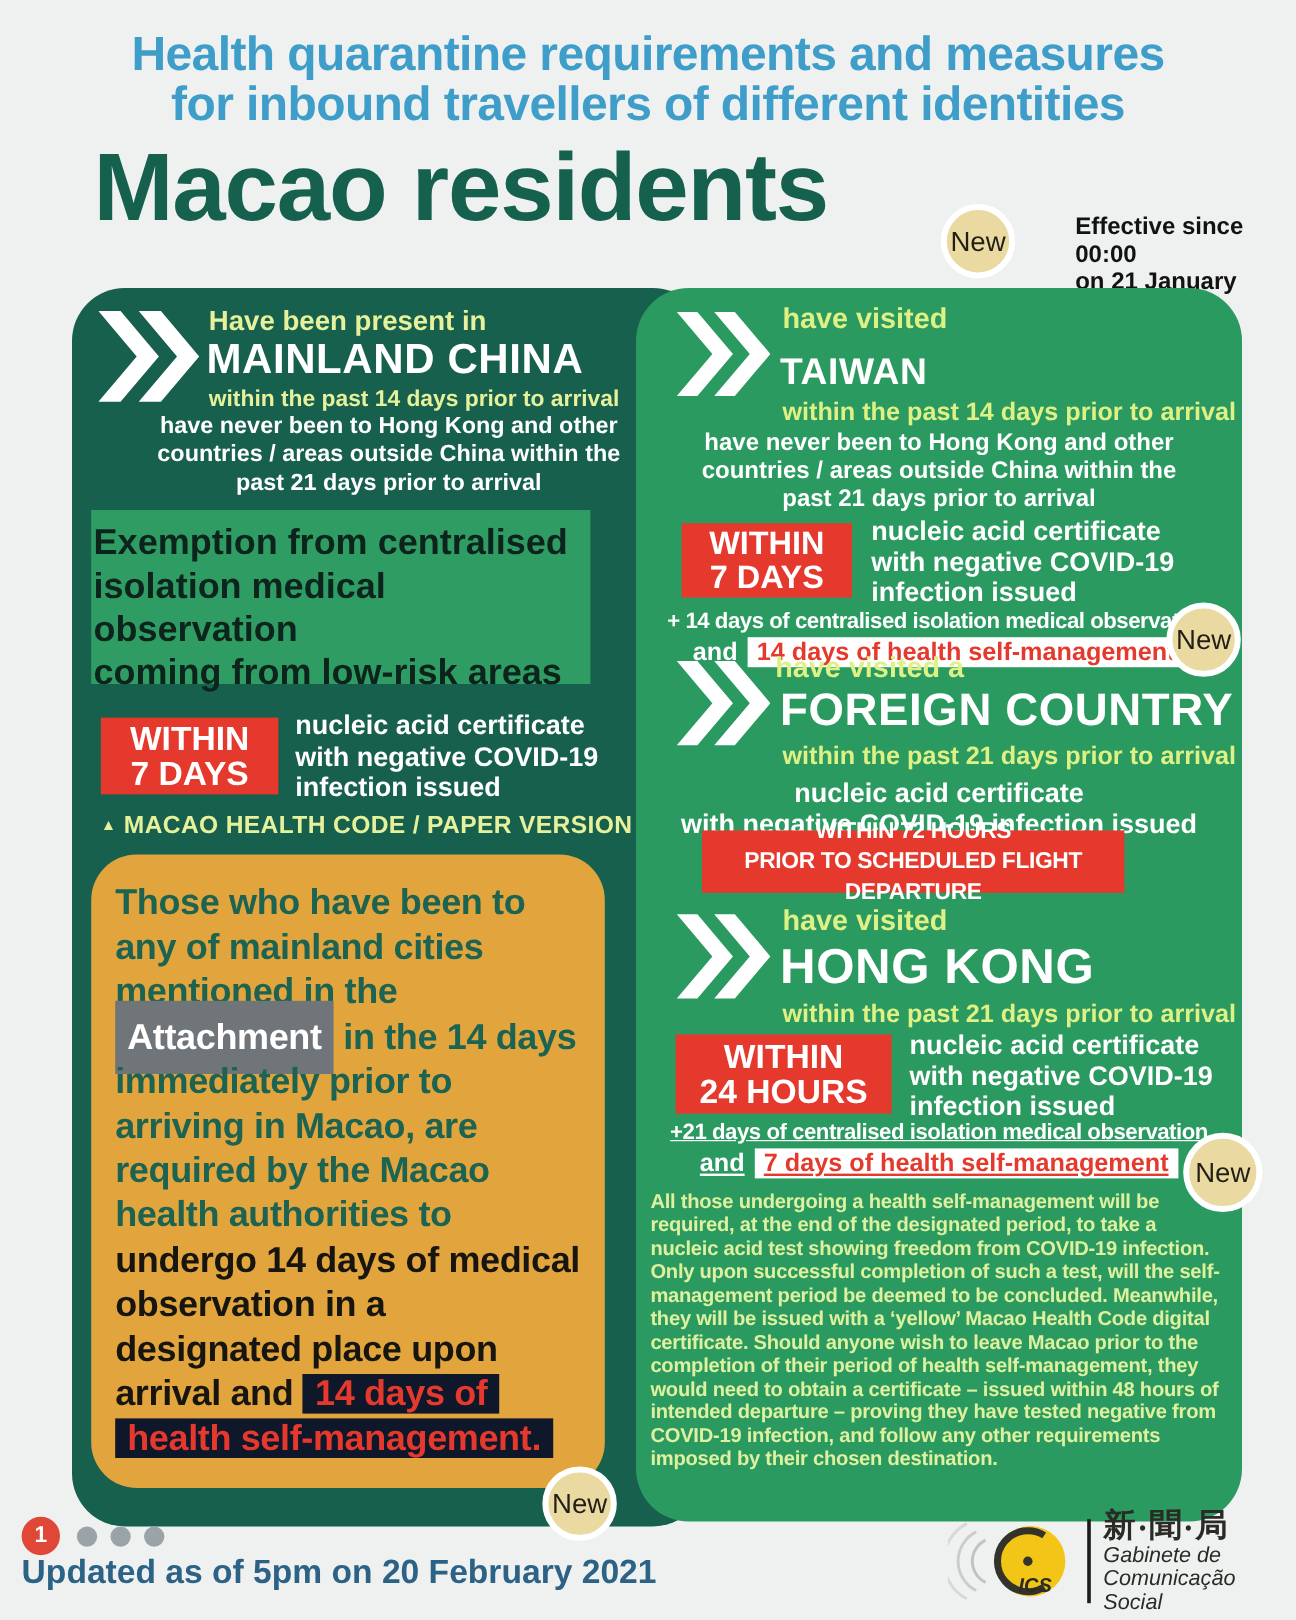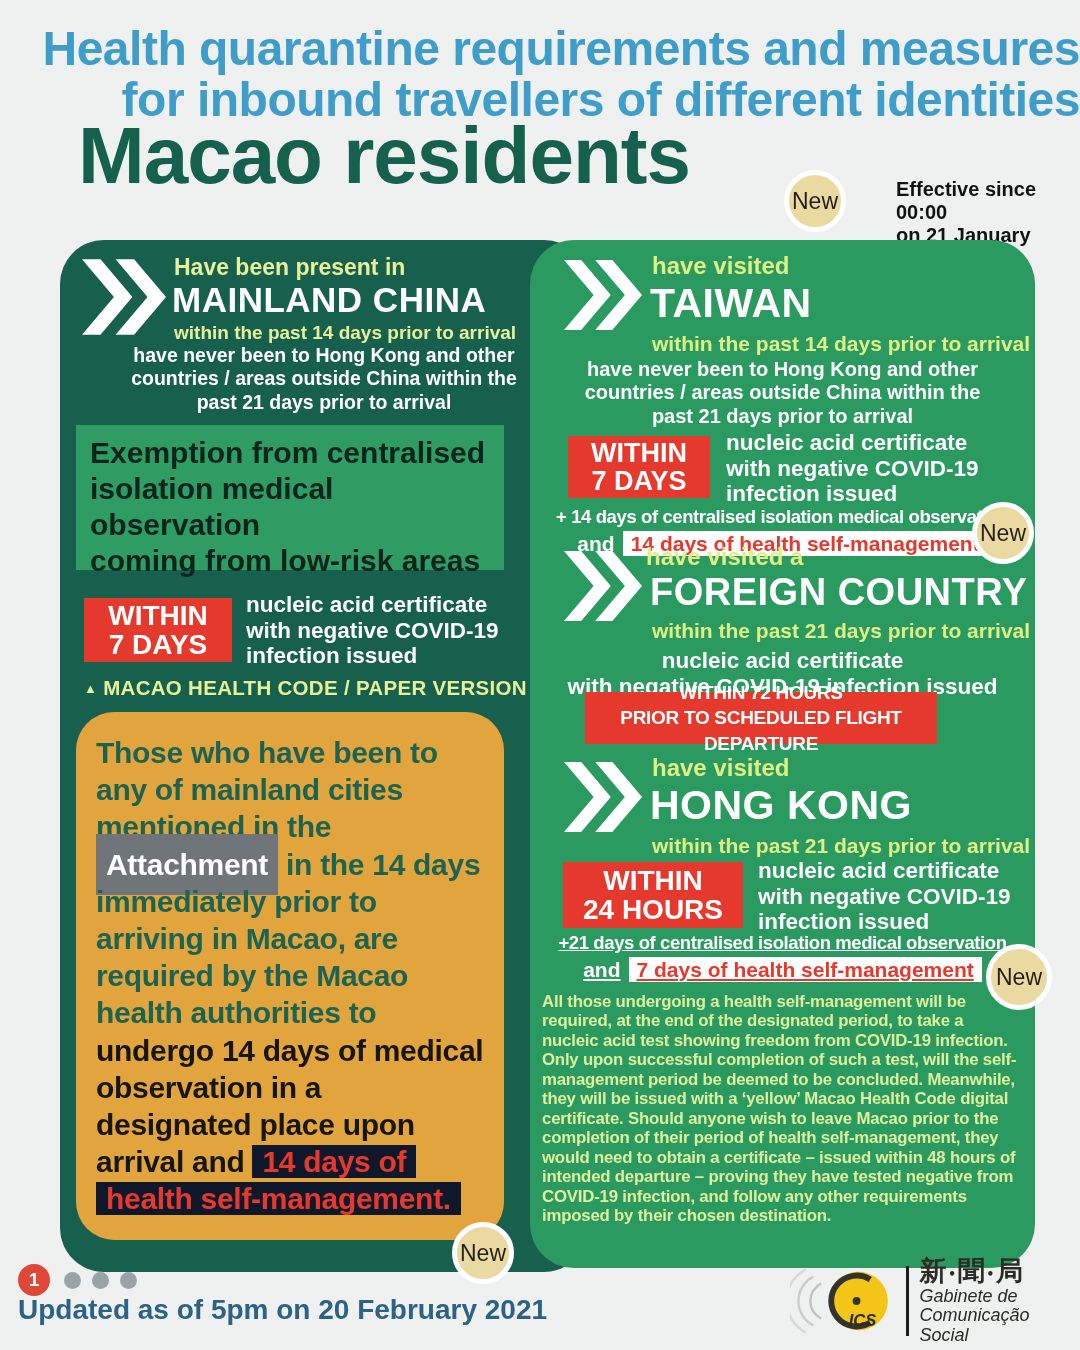--- a/index.html
+++ b/index.html
@@ -6,22 +6,22 @@
   body{
     width:1080px;height:1350px;position:relative;overflow:hidden;
     background:#EFF1F0;
     font-family:"Liberation Sans", sans-serif;
   }
   .abs{position:absolute;}
   .preline{white-space:pre-line;}
 
   
   .main-title{
-    left:0;right:0;top:24px;text-align:right;
-    color:#3F9EC9;font-size:48px;font-weight:bold;line-height:1.06;
+    left:0;right:0;top:24px;text-align:center;
+    color:#3F9EC9;font-size:40px;font-weight:bold;line-height:1.06;
     letter-spacing:-0.5px;
   }
   .page-title{
     left:78px;top:110px;color:#16614E;font-size:80px;font-weight:bold;
     letter-spacing:-1px;
   }
   .new-badge{
     border-radius:50%;background:#EBD9A2;border:5px solid #FFFFFF;
     display:flex;align-items:center;justify-content:center;
     color:#221F15;font-size:23px;
@@ -46,21 +46,21 @@
   }
 
   
   .ml-chev{left:22px;top:14px;width:84px;height:86px;}
   .ml-intro{left:114px;top:14px;font-size:23px;font-weight:bold;}
   .ml-region{left:112px;top:40px;font-size:35px;font-weight:bold;color:#FFFFFF;letter-spacing:0.5px;}
   .ml-time{left:114px;top:82px;font-size:19px;font-weight:bold;}
   .ml-cond{left:8px;right:8px;top:104px;text-align:center;color:#FFFFFF;font-size:19.5px;font-weight:bold;line-height:1.2;}
   .ml-exempt{
     left:16px;top:185px;width:414px;height:135px;background:#2F9C64;
-    color:#0D241D;font-size:30px;font-weight:bold;line-height:1.2;padding:10px 0 0 14px;
+    color:#0D241D;font-size:30px;font-weight:bold;line-height:1.2;padding:10px 0 0 2px;
   }
   .ml-red{left:24px;top:358px;width:148px;height:64px;font-size:28px;}
   .ml-cert{left:186px;top:352px;color:#FFFFFF;font-size:22.5px;font-weight:bold;line-height:1.14;}
   .ml-code{left:24px;top:436px;font-size:20.5px;font-weight:bold;letter-spacing:0.3px;}
   .ml-code .tri{font-size:13px;vertical-align:2px;margin-right:6px;}
   .notice{
     left:16px;top:472px;width:388px;height:484px;background:#E2A43C;border-radius:38px;
     padding:22px 20px;font-size:30px;font-weight:bold;line-height:1.24;letter-spacing:-0.3px;
   }
   .seg-green{color:#1D6352;}
@@ -72,21 +72,21 @@
   }
   .badge-notice{left:452px;top:1222px;width:52px;height:52px;}
 
   
   .rp-chev{width:78px;height:82px;}
   .rp-intro{font-size:24px;font-weight:bold;}
   .rp-region{color:#FFFFFF;font-weight:bold;letter-spacing:0.5px;}
   .rp-time{font-size:21px;font-weight:bold;}
   .t-chev{left:34px;top:14px;}
   .t-intro{left:122px;top:12px;}
-  .t-region{left:120px;top:40px;font-size:41px;}
+  .t-region{left:120px;top:52px;font-size:31px;}
   .t-time{left:122px;top:92px;}
   .t-cond{left:0;right:0;top:118px;text-align:center;color:#FFFFFF;font-size:20px;font-weight:bold;line-height:1.17;}
   .t-red{left:38px;top:196px;width:142px;height:62px;font-size:27px;}
   .t-cert{left:196px;top:190px;color:#FFFFFF;font-size:22.5px;font-weight:bold;line-height:1.14;}
   .t-plus{left:0;right:0;top:266px;text-align:center;color:#FFFFFF;font-size:18.5px;font-weight:bold;letter-spacing:-0.4px;white-space:nowrap;}
   .and-line{text-align:center;color:#FFFFFF;font-size:21px;font-weight:bold;}
   .t-and{left:0;right:0;top:292px;}
   .hl{background:#FFFFFF;color:#E6392D;padding:1px 8px;margin-left:8px;}
   .badge-taiwan{left:972px;top:502px;width:52px;height:52px;}
 

